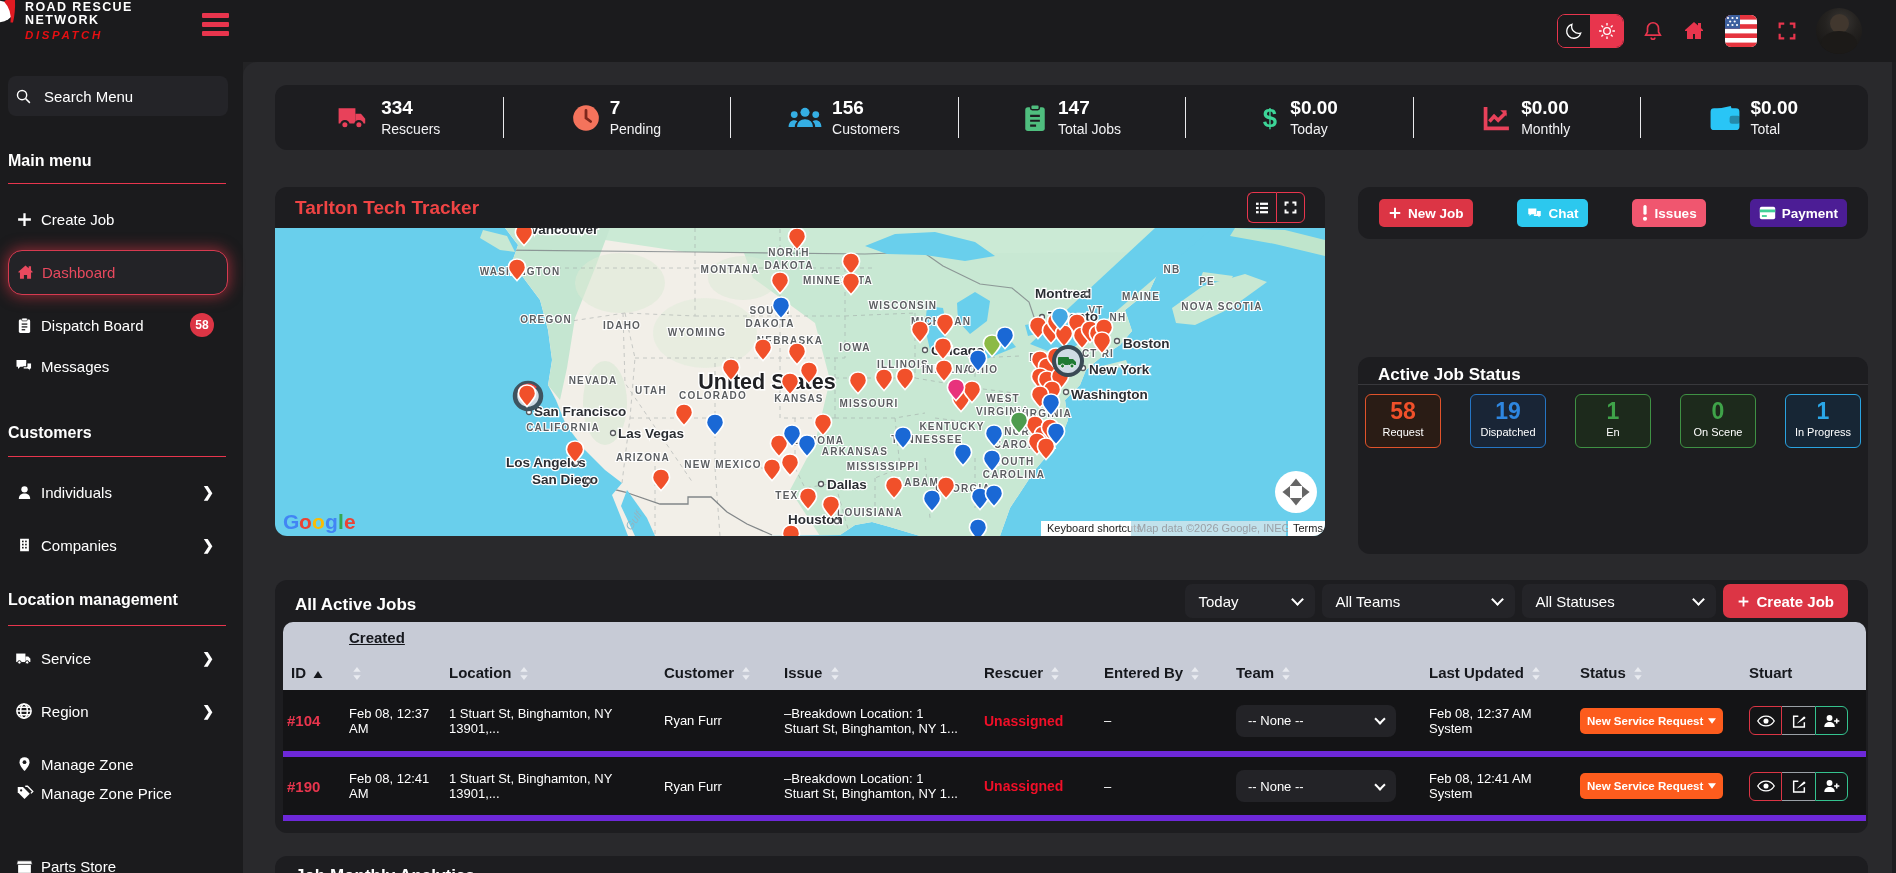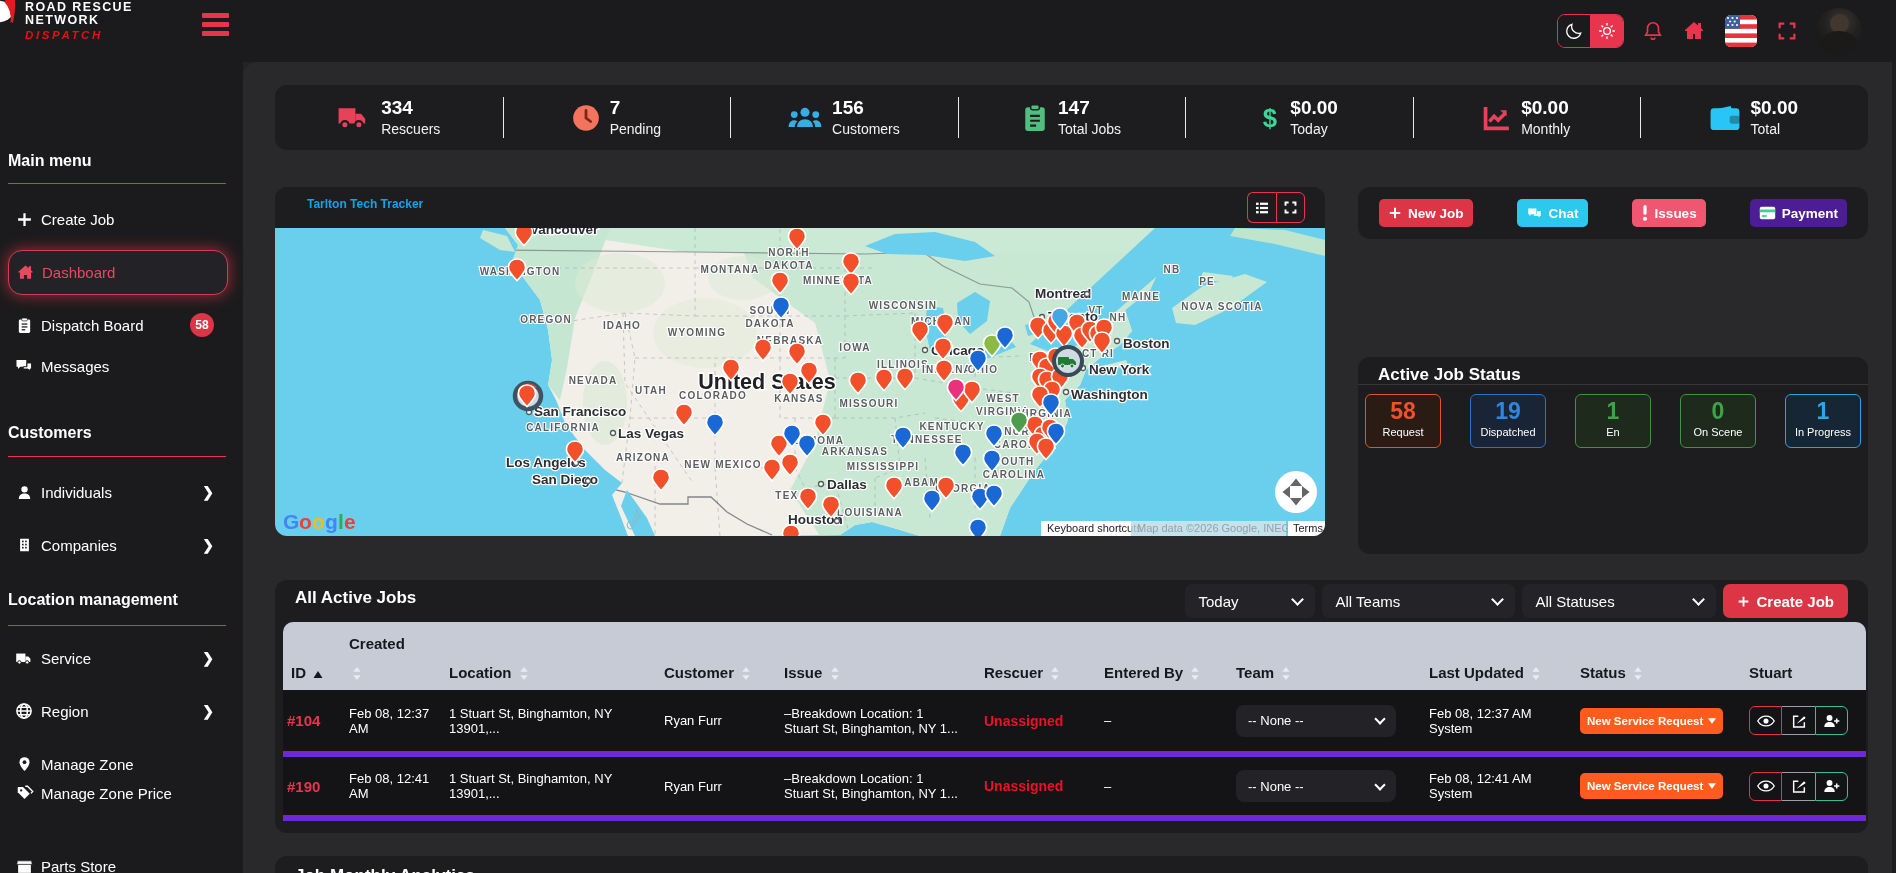--- a/index.html
+++ b/index.html
@@ -29,38 +29,38 @@
 .side-active{background:#232327;border:1px solid #d63a50;border-radius:14px;box-shadow:0 0 14px 2px rgba(220,53,69,.55);color:#e8495e;}
 .badge58{margin-left:auto;margin-right:14px;background:#dc3545;color:#fff;border-radius:50%;width:24px;height:24px;display:flex;align-items:center;justify-content:center;font-size:12px;font-weight:bold;}
 
 .stats{left:32px;top:23px;width:1593px;height:65px;display:flex;}
 .stat{flex:1;display:flex;align-items:center;justify-content:center;gap:10px;position:relative;}
 .stat+.stat:before{content:"";position:absolute;left:0;top:12px;bottom:12px;width:1px;background:#e9e9ec;}
 .stat .num{color:#fff;font-weight:bold;font-size:19px;line-height:23px;}
 .stat .lbl{color:#f2f2f4;font-size:14px;line-height:20px;}
 
 .mapcard{left:32px;top:125px;width:1050px;height:349px;}
-.mapcard h3{color:#0ea5e9;font-size:12px;font-weight:bold;position:absolute;left:32px;top:10px;}
+.mapcard h3{color:#ef4444;font-size:19px;font-weight:bold;position:absolute;left:20px;top:10px;}
 .mapbtns{position:absolute;right:20px;top:5px;display:flex;}
 .mapbtn{width:29px;height:31px;border:1px solid #e8354d;display:flex;align-items:center;justify-content:center;}
 .mapbtn.b1{border-radius:6px 0 0 6px;border-right:none;}
 .mapbtn.b2{border-radius:0 6px 6px 0;}
 .mapwrap{position:absolute;left:0;top:41px;width:1050px;height:308px;border-radius:0 0 12px 12px;overflow:hidden;}
 
 .btncard{left:1115px;top:125px;width:510px;height:52px;display:flex;align-items:center;justify-content:space-between;padding:0 21px;}
 .abtn{height:28px;border-radius:5px;color:#fff;font-size:13.5px;font-weight:bold;display:flex;align-items:center;padding:0 9px;gap:6px;}
 .ajs{left:1115px;top:295px;width:510px;height:197px;}
 .ajs h3{color:#fff;font-size:17px;font-weight:bold;position:absolute;left:20px;top:8px;}
 .ajs .rule{position:absolute;left:0;right:0;top:27px;height:1px;background:#38383c;}
 .sbox{position:absolute;top:37px;width:76px;height:54px;border-radius:6px;text-align:center;border:1.5px solid;}
 .sbox .n{font-size:23px;font-weight:bold;line-height:30px;margin-top:1px;}
 .sbox .t{color:#fff;font-size:11px;}
 
 .jobs{left:32px;top:518px;width:1593px;height:253px;}
-.jobs h3{color:#fff;font-size:17px;font-weight:bold;position:absolute;left:20px;top:8px;}
+.jobs h3{color:#fff;font-size:17px;font-weight:bold;position:absolute;left:20px;top:15px;}
 .controls{position:absolute;right:20px;top:4px;display:flex;gap:7px;align-items:center;}
 .sel{height:34px;background:#242428;color:#fff;font-size:15px;border-radius:7px;border:none;display:flex;align-items:center;padding:0 13px;position:relative;}
 .sel:after{content:"";margin-left:auto;width:7px;height:7px;border-right:2.2px solid #fff;border-bottom:2.2px solid #fff;transform:rotate(45deg);margin-top:-4px;}
 .cjbtn{height:34px;background:#dc3545;border-radius:7px;color:#fff;font-weight:bold;font-size:15px;display:flex;align-items:center;padding:0 14px;gap:6px;}
 table.jt{position:absolute;left:8px;top:42px;width:1583px;border-collapse:collapse;table-layout:fixed;}
 table.jt thead th{background:#c7cbd6;color:#16181d;font-size:15px;font-weight:bold;text-align:left;vertical-align:bottom;padding:6px 4px 9px;}
 table.jt thead{height:68px;}
 table.jt th:first-child{border-radius:10px 0 0 0;padding-left:8px;}
 table.jt th:last-child{border-radius:0 10px 0 0;}
 table.jt td{color:#fff;font-size:13px;padding:8px 4px;vertical-align:middle;border-bottom:6px solid #6d28d9;background:#141416;}
@@ -159,20 +159,24 @@
           <path d="M15 4h5v5"></path>
           <path d="M20 15v5h-5"></path>
           <path d="M9 20H4v-5"></path>
         </g>
       </svg>
     <div class="avatar"></div>
   </div>
 </div>
 
 <div class="sidebar">
+  <div class="searchbox"><svg width="17" height="17" viewBox="0 0 24 24" style="margin:0 12px 0 7px">
+        <circle cx="10" cy="10" r="6.5" fill="none" stroke="#fff" stroke-width="2"></circle>
+        <line x1="15" y1="15" x2="21" y2="21" stroke="#fff" stroke-width="2"></line>
+      </svg>Search Menu</div>
   <div class="side-section" style="top:90px;">Main menu</div>
   <div class="side-rule" style="top:121px;"></div>
   <div class="side-item" style="top:137px;"><span class="s-ico">
         <svg width="17" height="17" viewBox="0 0 24 24">
           <path d="M12 3v18M3 12h18" stroke="#fff" stroke-width="3.2"></path>
         </svg>
       </span>Create Job</div>
   <div class="side-item side-active" style="top:188px;height:45px;"><span class="s-ico">
         <svg width="19" height="19" viewBox="0 0 24 24">
           <path d="M3 11 12 3l4 3.5V4h3v5l2 2v1h-2v8h-5v-5h-4v5H5v-8H3Z" fill="#e8495e"></path>
@@ -684,21 +688,21 @@
           <col style="width:193px">
           <col style="width:151px">
           <col style="width:169px">
           <col style="width:121px">
         </colgroup>
 <thead>
           <tr>
 <th>ID <svg class="sorticon" width="10" height="9" viewBox="0 0 10 9">
                 <path d="M5 0 9.5 7H.5Z" fill="#16181d"></path>
               </svg></th>
-<th><div style="margin-bottom:12px;">Created</div><svg class="sorticon" width="10" height="13" viewBox="0 0 10 14">
+<th><div style="margin-bottom:18px;text-decoration:underline;">Created</div><svg class="sorticon" width="10" height="13" viewBox="0 0 10 14">
                 <path d="M5 0 9 5H1Z" fill="#e9ebf0"></path>
                 <path d="M5 14 1 9h8Z" fill="#e9ebf0"></path>
               </svg></th>
 <th>Location <svg class="sorticon" width="10" height="13" viewBox="0 0 10 14">
                 <path d="M5 0 9 5H1Z" fill="#e9ebf0"></path>
                 <path d="M5 14 1 9h8Z" fill="#e9ebf0"></path>
               </svg></th>
 <th>Customer <svg class="sorticon" width="10" height="13" viewBox="0 0 10 14">
                 <path d="M5 0 9 5H1Z" fill="#e9ebf0"></path>
                 <path d="M5 14 1 9h8Z" fill="#e9ebf0"></path>

